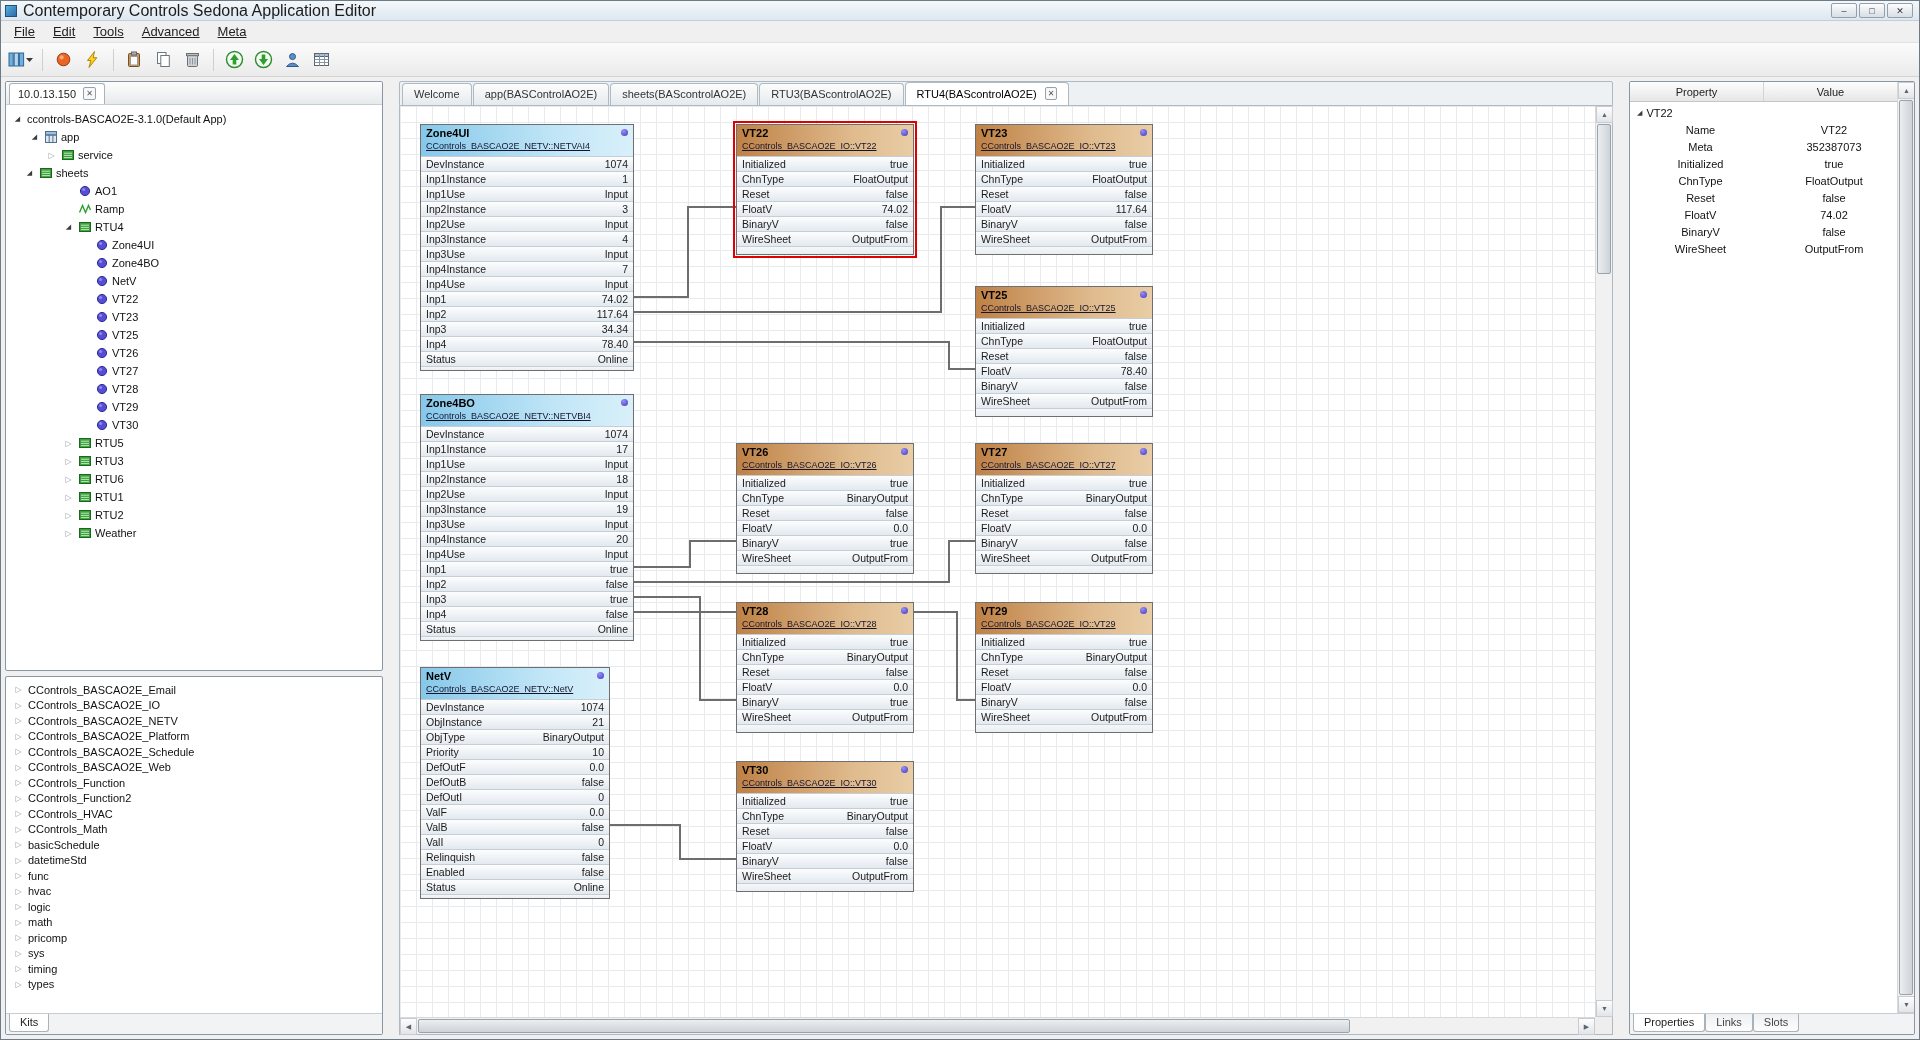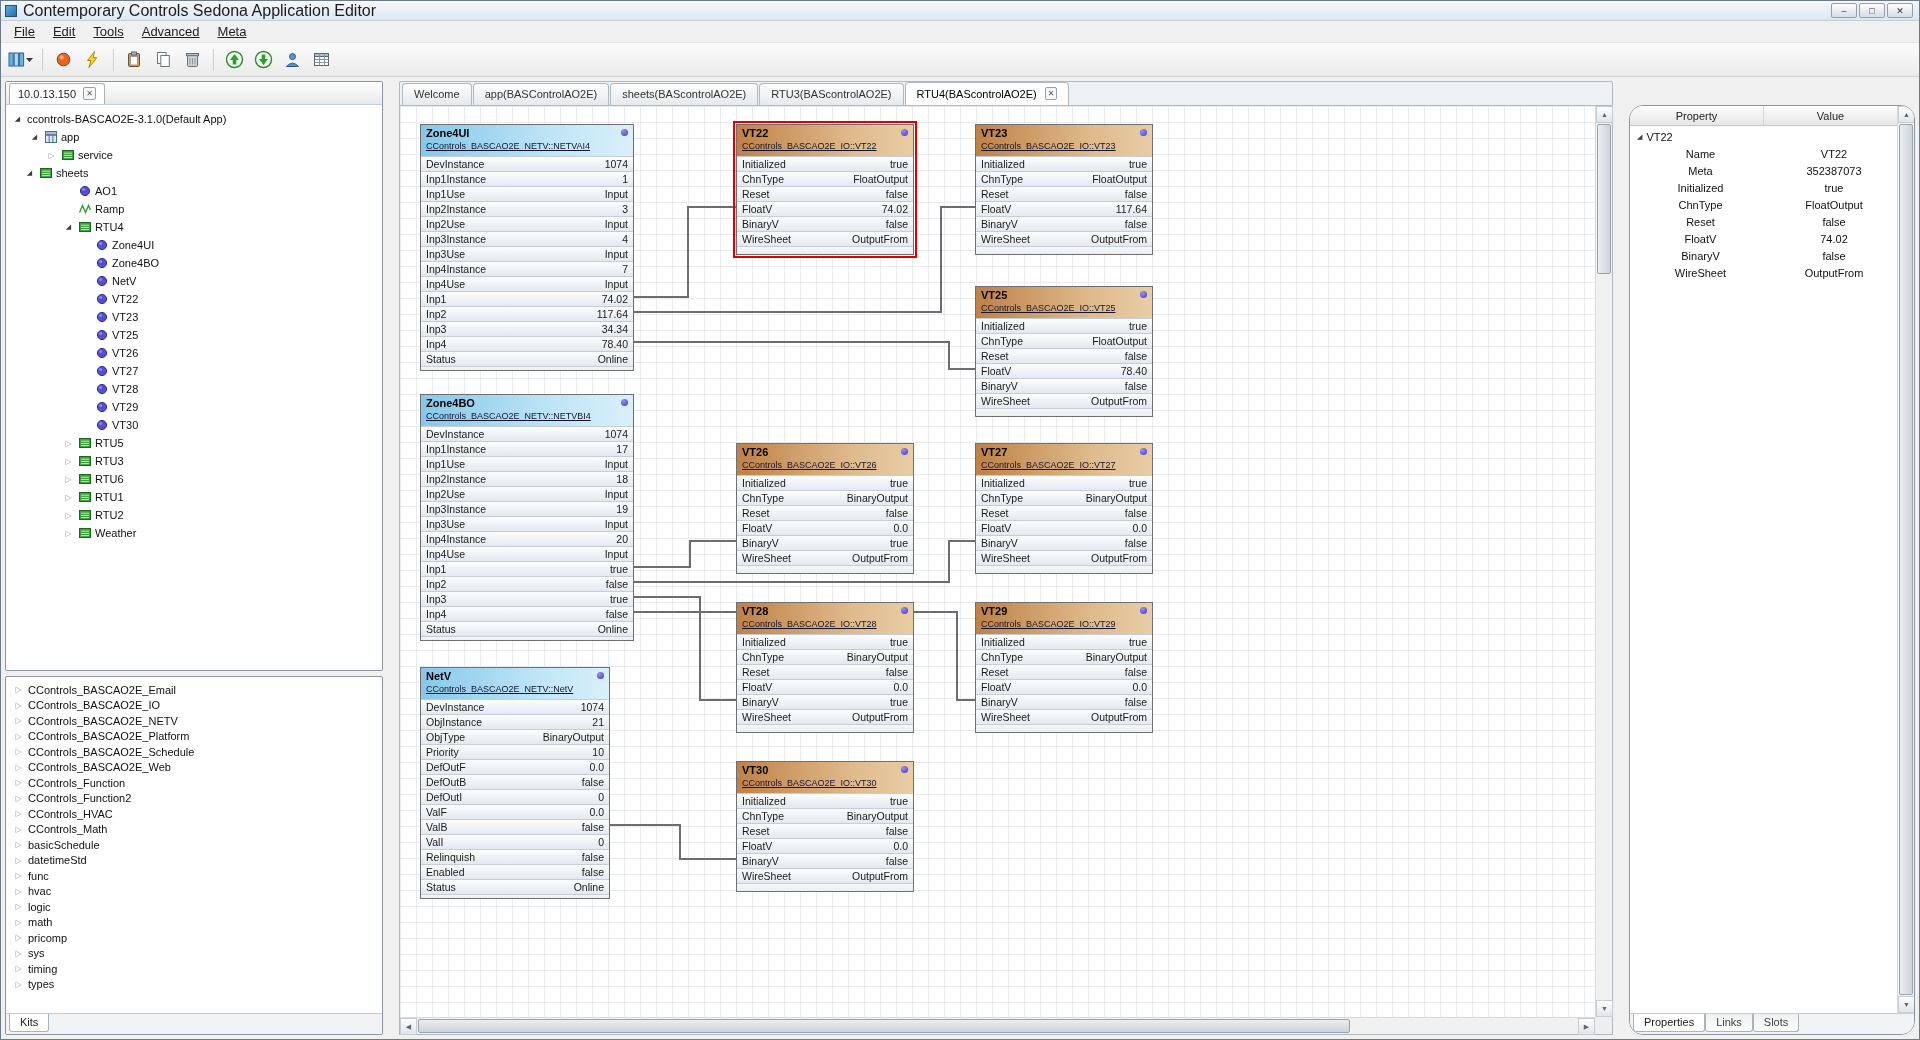--- a/index.html
+++ b/index.html
@@ -71,21 +71,21 @@
 
   
   .vscroll { position:absolute; top:0; right:0; bottom:17px; width:17px; background:#f1f1f1; border-left:1px solid #d9d9d9; }
   .hscroll { position:absolute; left:0; right:17px; bottom:0; height:17px; background:#f1f1f1; border-top:1px solid #d9d9d9; }
   .corner { position:absolute; right:0; bottom:0; width:17px; height:17px; background:#eeeeee; }
   .sb-btn { position:absolute; width:17px; height:17px; display:flex; align-items:center; justify-content:center; font-size:7px; color:#5c6670; background:linear-gradient(#fdfdfd,#e2e5e8); border:1px solid #c6ccd1; }
   .sb-thumb { position:absolute; background:linear-gradient(90deg,#eceef0,#cdd3d8); border:1px solid #99a3ac; border-radius:2px; }
   .hscroll .sb-thumb { background:linear-gradient(#eceef0,#cdd3d8); }
 
   
-  .rightpanel { width:286px; flex:none; background:#fff; border:1px solid #8a97a2; border-radius:14px; display:flex; flex-direction:column; position:relative; overflow:hidden;margin-top:24px; }
+  .rightpanel { width:286px; flex:none; background:#fff; border:1px solid #8a97a2; border-radius:2px; display:flex; flex-direction:column; position:relative; overflow:hidden; }
   .prop-head { height:20px; flex:none; display:flex; margin-right:17px; background:linear-gradient(#fdfdfd,#e6e6e6); border-bottom:1px solid #c6c6c6; font-size:11px; color:#222; }
   .ph-cell { flex:1; display:flex; align-items:center; justify-content:center; }
   .ph-cell + .ph-cell { border-left:1px solid #d4d4d4; }
   .prop-body { flex:1; margin-right:17px; overflow:hidden; padding-top:2px; }
   .prop-row { display:flex; height:17px; align-items:center; font-size:11px; color:#111; }
   .prop-name { width:141px; display:flex; justify-content:center; }
   .prop-val { flex:1; display:flex; justify-content:center; }
   .prop-root { gap:4px; padding-left:7px; }
   .prop-root .arrow { width:auto; }
   .prop-scrollbar { position:absolute; top:0; right:0; bottom:21px; width:17px; background:#f1f1f1; border-left:1px solid #d9d9d9; }

